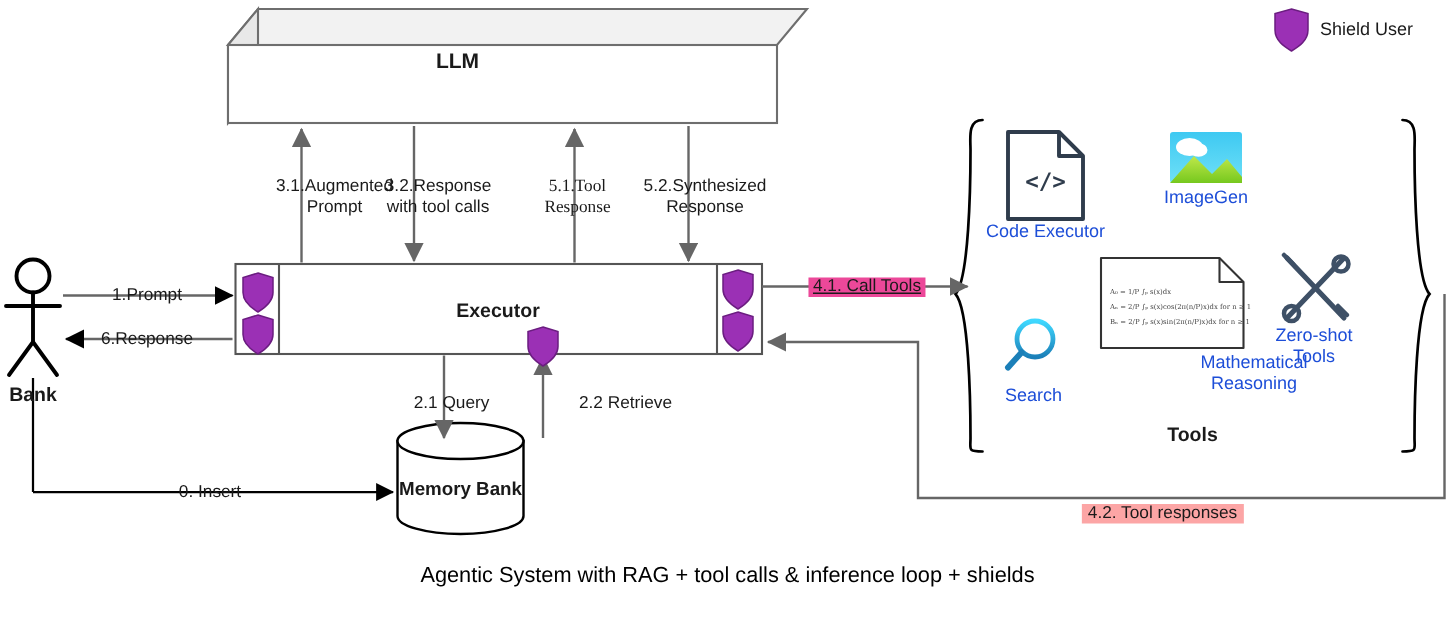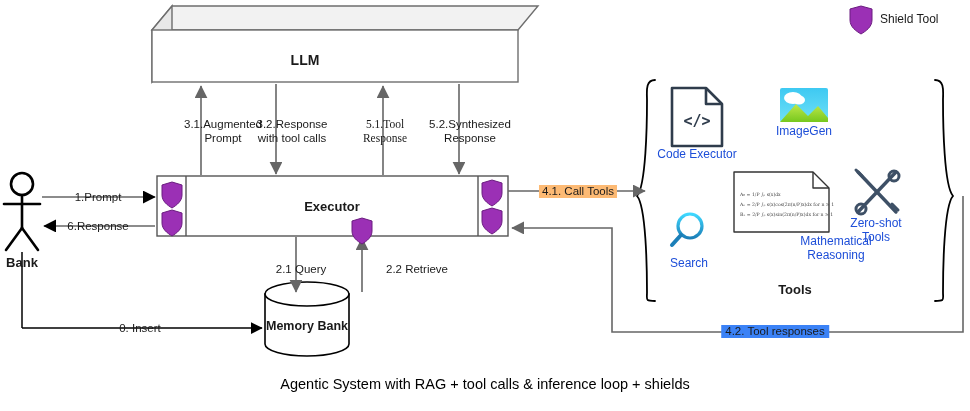--- a/index.html
+++ b/index.html
@@ -163,21 +163,21 @@
   <g stroke="#3e5066" stroke-width="3.4" fill="none" stroke-linecap="round">
     <line x1="858" y1="172" x2="896" y2="212"></line>
     <line x1="896" y1="172" x2="858" y2="212"></line>
     <circle cx="894" cy="176" r="5" fill="none" stroke-width="3"></circle>
     <circle cx="861" cy="209" r="5" fill="none" stroke-width="3"></circle>
     <path d="M856,170 L862,176" stroke-width="3"></path>
     <path d="M898,210 L892,204" stroke-width="3"></path>
   </g>
 </svg>
 
-<div class="abs lbl bold" style="left:305px;top:54px;transform:translateX(-50%);font-size:14px;">LLM</div>
+<div class="abs lbl bold" style="left:305px;top:34px;transform:translateX(-50%);font-size:14px;">LLM</div>
 
 <div class="abs lbl bold" style="left:332px;top:200px;transform:translateX(-50%);font-size:13px;">Executor</div>
 
 <div class="abs lbl bold" style="left:22px;top:256px;transform:translateX(-50%);font-size:13px;">Bank</div>
 
 <div class="abs lbl bold" style="left:307px;top:320px;transform:translateX(-50%);font-size:12.5px;">Memory Bank</div>
 
 <div class="abs lbl bold" style="left:795px;top:283px;transform:translateX(-50%);font-size:13px;">Tools</div>
 
 <div class="abs lbl" style="left:98px;top:191px;transform:translateX(-50%);">1.Prompt</div>
@@ -196,30 +196,30 @@
 </div>
 <div class="abs lbl2" style="left:348px;top:118px;width:74px;font-family:Liberation Serif, serif;">
   <span>5.1.Tool</span><br>
   <span>Response</span>
 </div>
 <div class="abs lbl2" style="left:423px;top:118px;width:94px;">
   <span>5.2.Synthesized</span><br>
   <span>Response</span>
 </div>
 
-<div class="abs lbl" style="left:578px;top:185px;transform:translateX(-50%);background:#fdba74;padding:0 3px;">4.1. Call Tools</div>
-<div class="abs lbl" style="left:775px;top:325px;transform:translateX(-50%);background:#3b82f6;padding:0 4px;">4.2. Tool responses</div>
+<div class="abs lbl" style="left:578px;top:185px;transform:translateX(-50%);background:#ec4899;padding:0 3px;text-decoration:underline;">4.1. Call Tools</div>
+<div class="abs lbl" style="left:775px;top:336px;transform:translateX(-50%);background:#fca5a5;padding:0 4px;">4.2. Tool responses</div>
 
 <div class="abs tooltxt" style="left:697px;top:147px;transform:translateX(-50%);white-space:nowrap;">Code Executor</div>
 <div class="abs tooltxt" style="left:804px;top:124px;transform:translateX(-50%);white-space:nowrap;">ImageGen</div>
 <div class="abs tooltxt" style="left:689px;top:256px;transform:translateX(-50%);white-space:nowrap;">Search</div>
 <div class="abs tooltxt" style="left:781px;top:234px;width:110px;">
   <span>Mathematical</span><br>
   <span>Reasoning</span>
 </div>
 <div class="abs tooltxt" style="left:876px;top:216px;width:80px;transform:translateX(-50%);">
   <span>Zero-shot</span><br>
   <span>Tools</span>
 </div>
 
-<div class="abs lbl" style="left:880px;top:13px;font-size:12px;">Shield Tool</div>
+<div class="abs lbl" style="left:880px;top:13px;font-size:12px;">Shield User</div>
 
 <div class="abs caption" style="left:0;top:376px;">Agentic System with RAG + tool calls &amp; inference loop + shields</div>
 
 </body></html>

